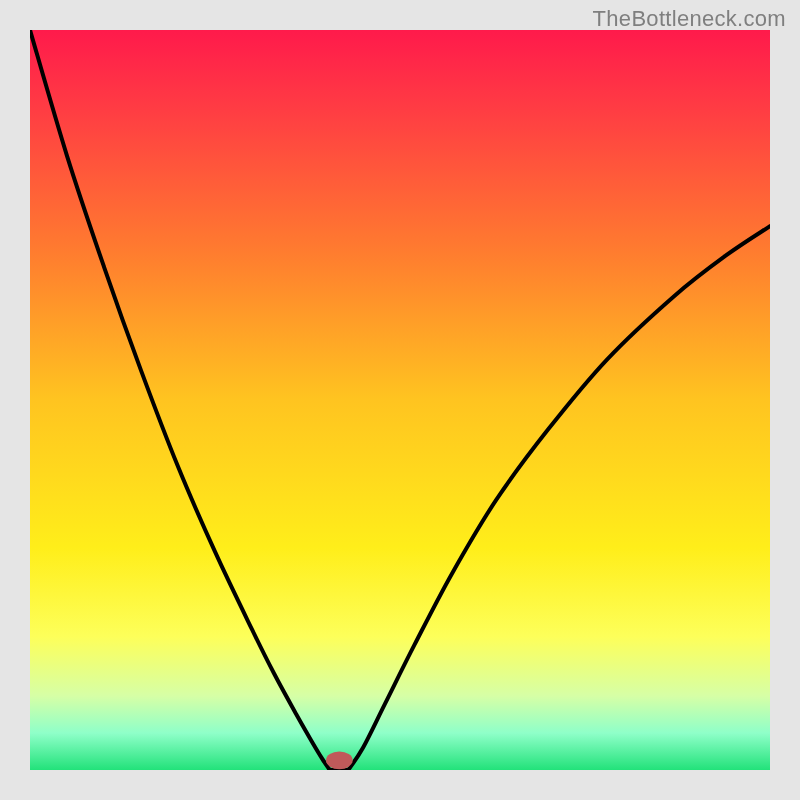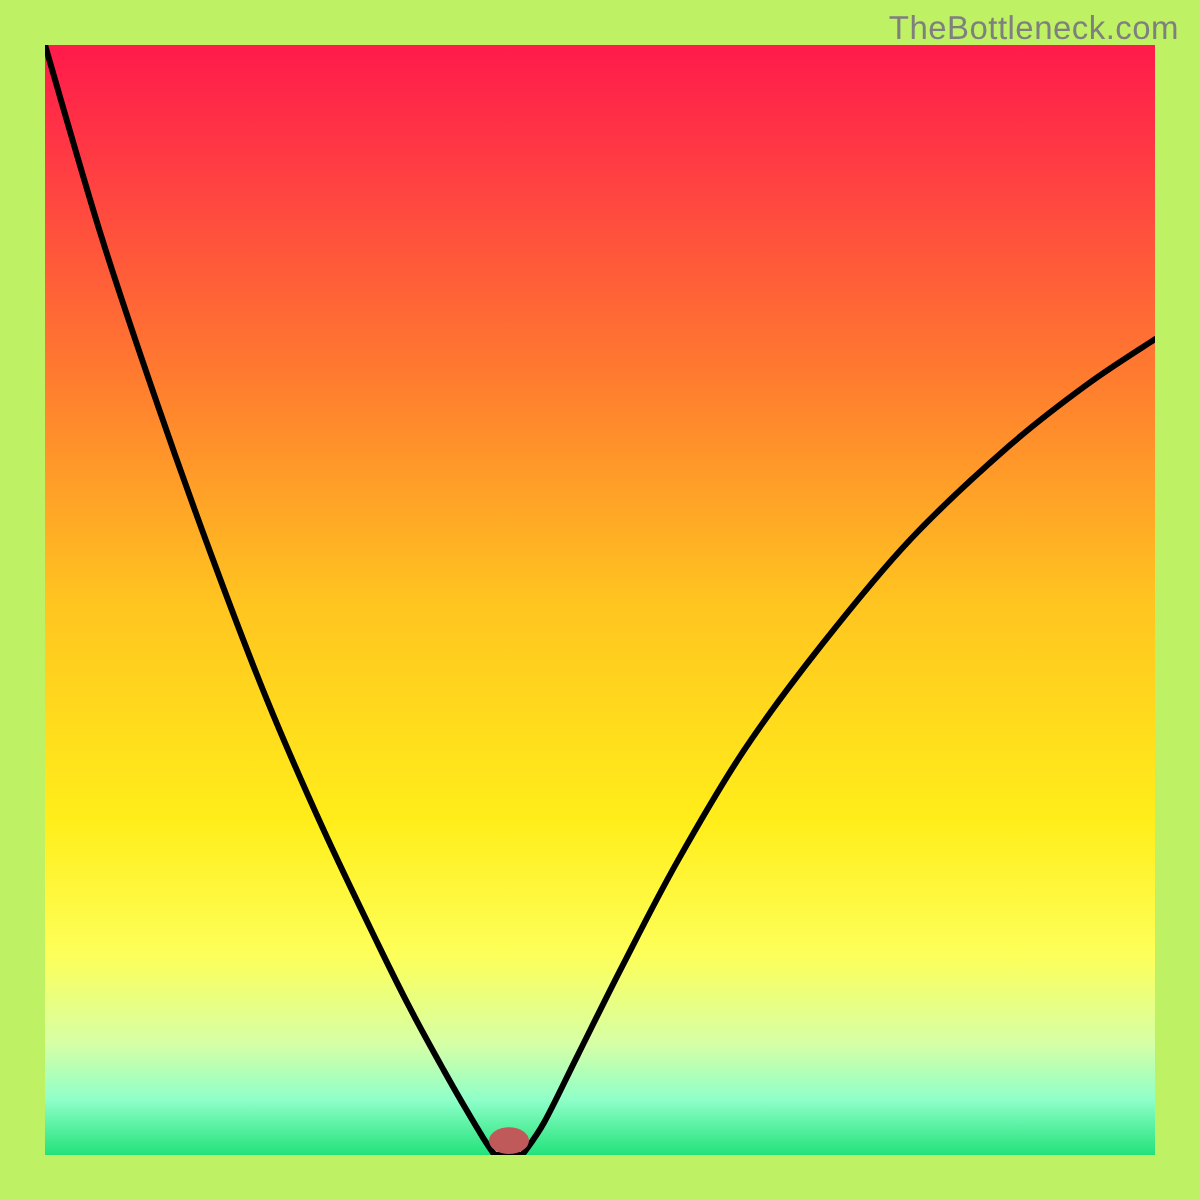--- a/index.html
+++ b/index.html
@@ -8,21 +8,21 @@
     width: 800px;
     height: 800px;
     background: #000;
     font-family: Arial, Helvetica, sans-serif;
     overflow: hidden;
   }
   .frame {
     position: relative;
     width: 800px;
     height: 800px;
-    background: #bef264;
+    background: #e5e5e5;
   }
   .plot {
     position: absolute;
     left: 30px;
     top: 30px;
     width: 740px;
     height: 740px;
   }
   .watermark {
     position: absolute;

